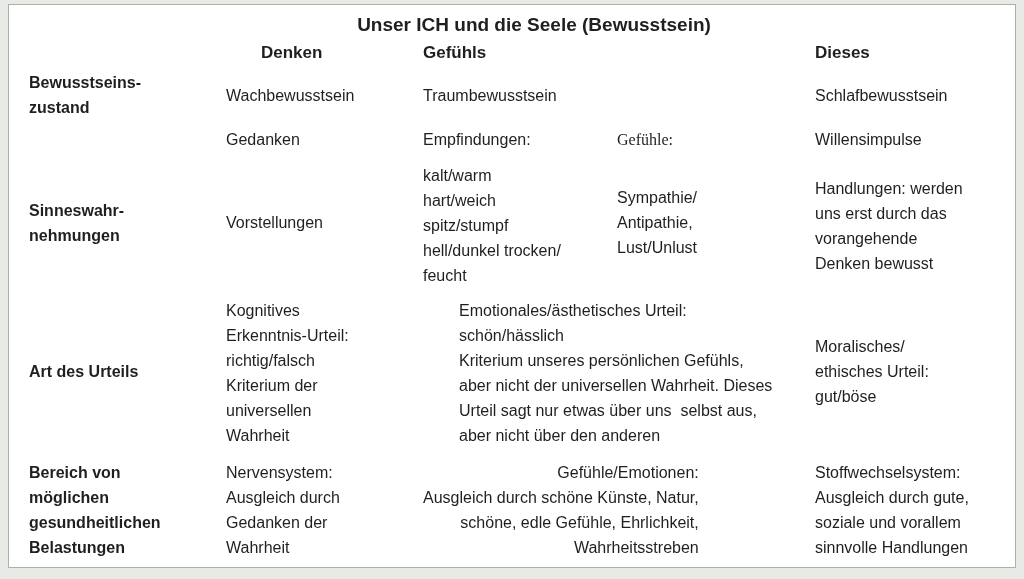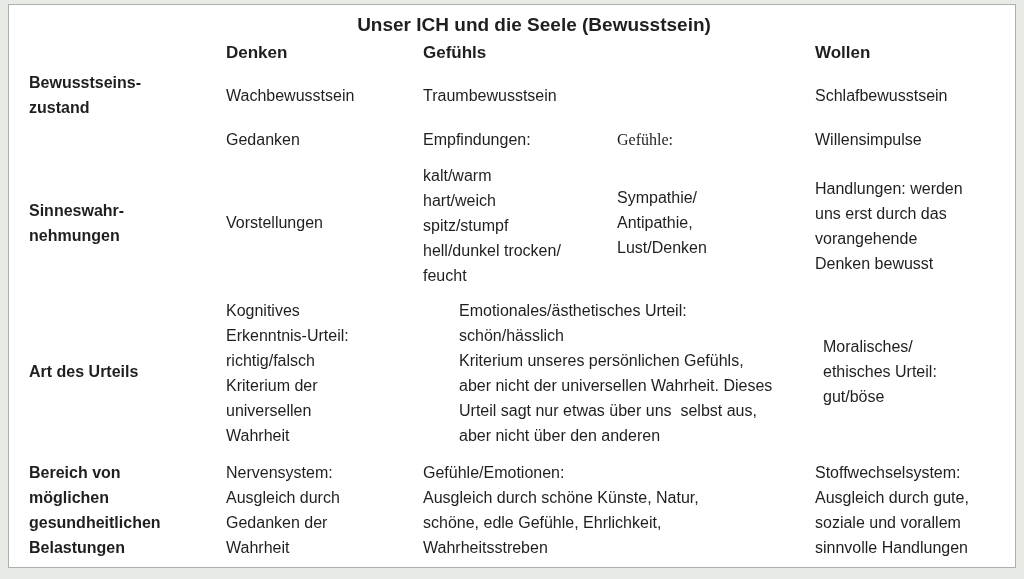--- a/index.html
+++ b/index.html
@@ -41,38 +41,38 @@
   .colhead{font-weight:700;font-size:17px;}
   .title-cell{
     grid-area:1/1/2/6;
     justify-content:center;
     font-weight:700;
     font-size:19px;
     padding-left:44px;
     padding-top:6px;
   }
   
-  .r2c2{grid-area:2/2/3/3;} .r2c3{grid-area:2/3/3/4;} .r2c5{grid-area:2/5/3/6;}
+  .r2c2{grid-area:2/2/3/3;margin-left:35px;} .r2c3{grid-area:2/3/3/4;} .r2c5{grid-area:2/5/3/6;}
   .r3c1{grid-area:3/1/4/2;padding-left:20px;} .r3c2{grid-area:3/2/4/3;} .r3c3{grid-area:3/3/4/5;} .r3c5{grid-area:3/5/4/6;}
   .r4c2{grid-area:4/2/5/3;} .r4c3{grid-area:4/3/5/4;} .r4c4{grid-area:4/4/5/5;font-family:Liberation Serif, serif;} .r4c5{grid-area:4/5/5/6;}
   .r5c1{grid-area:5/1/6/2;} .r5c2{grid-area:5/2/6/3;} .r5c3{grid-area:5/3/6/4;} .r5c4{grid-area:5/4/6/5;} .r5c5{grid-area:5/5/6/6;}
-  .r6c1{grid-area:6/1/7/2;} .r6c2{grid-area:6/2/7/3;} .r6c3{grid-area:6/3/7/5;margin-left:36px;} .r6c5{grid-area:6/5/7/6;margin-left:8px;}
-  .r7c1{grid-area:7/1/8/2;} .r7c2{grid-area:7/2/8/3;} .r7c3{grid-area:7/3/8/5;} .r7c5{grid-area:7/5/8/6;}
+  .r6c1{grid-area:6/1/7/2;} .r6c2{grid-area:6/2/7/3;} .r6c3{grid-area:6/3/7/5;margin-left:36px;} .r6c5{grid-area:6/5/7/6;}
+  .r7c1{grid-area:7/1/8/2;} .r7c2{grid-area:7/2/8/3;} .r7c3{grid-area:7/3/8/5;text-align:right;} .r7c5{grid-area:7/5/8/6;}
 </style>
 </head>
 <body>
 
 <div class="table-frame">
   <div class="grid">
 
     <div class="cell title-cell">Unser ICH und die Seele (Bewusstsein)</div>
 
     <div class="cell colhead r2c2">Denken</div>
     <div class="cell colhead r2c3">Gefühls</div>
-    <div class="cell colhead r2c5">Wollen</div>
+    <div class="cell colhead r2c5">Dieses</div>
 
     <div class="cell rowlabel r3c1">Bewusstseins-
 zustand</div>
     <div class="cell r3c2">Wachbewusstsein</div>
     <div class="cell r3c3">Traumbewusstsein</div>
     <div class="cell r3c5">Schlafbewusstsein</div>
 
     <div class="cell r4c3">Empfindungen:</div>
     <div class="cell r4c2">Gedanken</div>
     <div class="cell r4c4">Gefühle:</div>
@@ -81,21 +81,21 @@
     <div class="cell rowlabel r5c1">Sinneswahr-
 nehmungen</div>
     <div class="cell r5c2">Vorstellungen</div>
     <div class="cell v-top r5c3">kalt/warm
 hart/weich
 spitz/stumpf
 hell/dunkel trocken/
 feucht</div>
     <div class="cell r5c4">Sympathie/
 Antipathie,
-Lust/Denken</div>
+Lust/Unlust</div>
     <div class="cell v-top-lg r5c5">Handlungen: werden
 uns erst durch das
 vorangehende
 Denken bewusst</div>
 
     <div class="cell rowlabel r6c1">Art des Urteils</div>
     <div class="cell v-top r6c2">Kognitives
 Erkenntnis-Urteil:
 richtig/falsch
 Kriterium der

